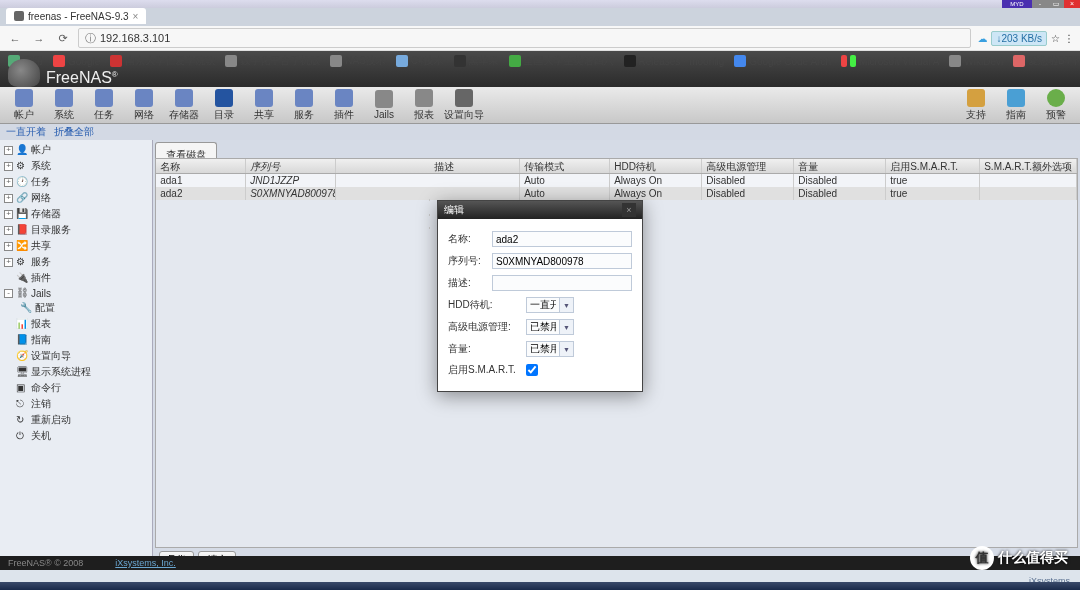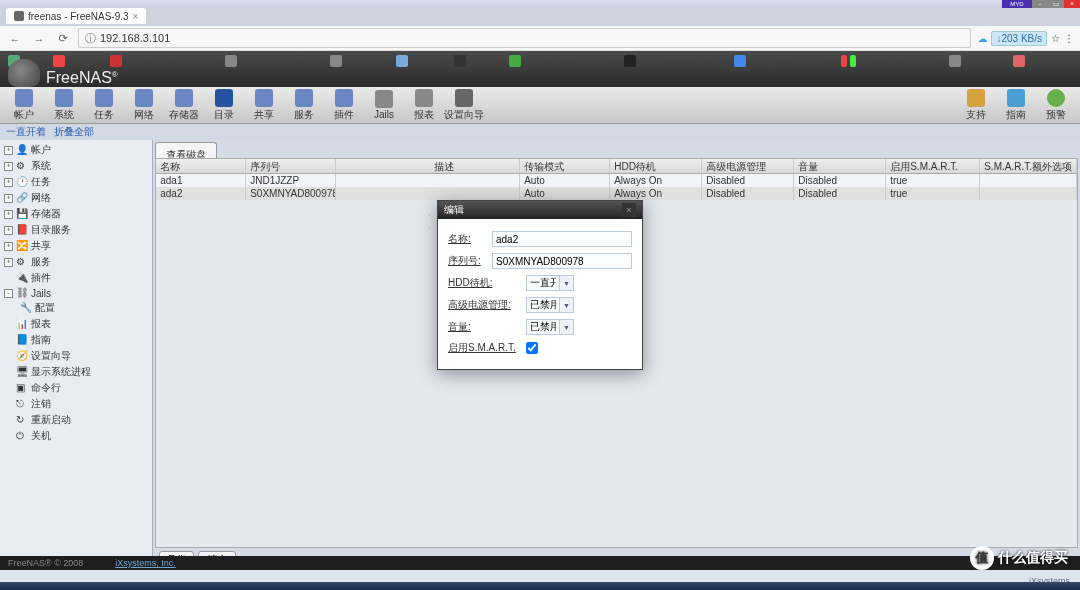--- a/index.html
+++ b/index.html
@@ -56,32 +56,32 @@
 
 .content { flex: 1; background: #d5dbe6; display: flex; flex-direction: column; }
 .tabpanel { height: 18px; display: flex; padding: 2px 2px 0; }
 .ptab { background: #f5f5f5; border: 1px solid #999; border-bottom: none; padding: 12px 10px; font-size: 10px; border-radius: 3px 3px 0 0; display: flex; align-items: center; }
 .tablewrap { flex: 1; background: #e4e8ef; border: 1px solid #aaa; margin: 0 2px; position: relative; }
 .thead { display: flex; background: linear-gradient(#f0f0f0, #d8d8d8); height: 15px; font-size: 10px; border-bottom: 1px solid #aaa; }
 .thead div, .trow div { padding: 1px 4px; border-right: 1px solid #ccc; overflow: hidden; white-space: nowrap; }
 .trow { display: flex; height: 13px; font-size: 10px; }
 .trow:nth-child(even) { background: #f2f4f8; }
 .trow.sel { background: #e0e0e0; }
-.c-name { width: 90px; } .c-serial { width: 90px; } .c-size { width: 94px; margin-top: 40px; } .c-desc { width: 90px; } .c-trans { width: 90px; } .c-hdd { width: 92px; } .c-pwr { width: 92px; } .c-acoustic { width: 92px; } .c-smart { width: 94px; } .c-smartopt { flex: 1; }
+.c-name { width: 90px; } .c-serial { width: 90px; font-style: italic; } .c-size { width: 94px; margin-top: 40px; } .c-desc { width: 90px; } .c-trans { width: 90px; } .c-hdd { width: 92px; } .c-pwr { width: 92px; } .c-acoustic { width: 92px; } .c-smart { width: 94px; } .c-smartopt { flex: 1; }
 
 .btnbar { height: 22px; padding: 3px 6px; display: flex; gap: 4px; }
 .btn { background: linear-gradient(#f8f8f8, #dcdcdc); border: 1px solid #999; border-radius: 3px; padding: 1px 8px; font-size: 10px; }
 
 
 .dialog { position: absolute; left: 437px; top: 200px; width: 206px; background: #fff; border: 1px solid #444; box-shadow: 0 4px 18px rgba(0,0,0,.4); }
 .dlg-title { height: 18px; background: linear-gradient(#555, #222); color: #fff; font-size: 10px; padding: 2px 6px; display: flex; justify-content: space-between; align-items: center; }
 .dlg-close { width: 14px; height: 14px; background: #333; color: #999; font-size: 9px; text-align: center; line-height: 14px; }
 .dlg-body { padding: 12px 10px 8px; }
 .frow { display: flex; align-items: center; margin-bottom: 6px; font-size: 10px; }
-.frow label { width: 78px; color: #333; text-decoration: underline; }
+.frow label { width: 78px; color: #333; }
 .frow input[type=text] { flex: 1; border: 1px solid #bfcad9; height: 16px; padding: 0 3px; font-size: 10px; background: #fbfcfd; }
 .frow .sel-combo { display: flex; }
 .frow .sel-combo input { width: 34px; }
 .frow .sel-combo .dd { width: 14px; height: 16px; border: 1px solid #bfcad9; border-left: none; background: #eef2f8; display: flex; align-items: center; justify-content: center; font-size: 7px; color: #557; }
 .frow input[type=checkbox] { width: 12px; height: 12px; }
 .dlg-btns { display: flex; gap: 6px; margin-top: 6px; }
 .dlg-btns .btn { padding: 2px 8px; }
 
 
 .footer { position: absolute; bottom: 20px; left: 0; right: 0; height: 14px; background: #1e1e1e; color: #888; font-size: 9px; padding: 1px 8px; display: flex; align-items: center; }
@@ -402,20 +402,24 @@
   <div class="dlg-body">
     <div class="frow">
         <label>名称:</label>
         <input type="text" value="ada2" style="">
       </div>
     <div class="frow">
         <label>序列号:</label>
         <input type="text" value="S0XMNYAD800978" style="">
       </div>
     <div class="frow">
+        <label>描述:</label>
+        <input type="text" value="" style="">
+      </div>
+    <div class="frow">
         <label>HDD待机:</label>
         <div class="sel-combo">
           <input type="text" value="一直开着" style="">
           <div class="dd">▼</div>
         </div>
       </div>
     <div class="frow">
         <label>高级电源管理:</label>
         <div class="sel-combo">
           <input type="text" value="已禁用" style="">

